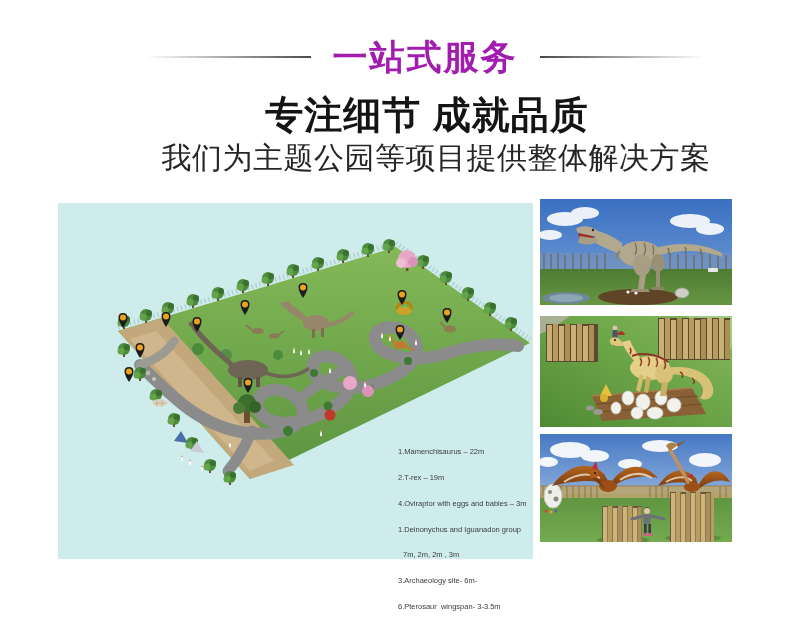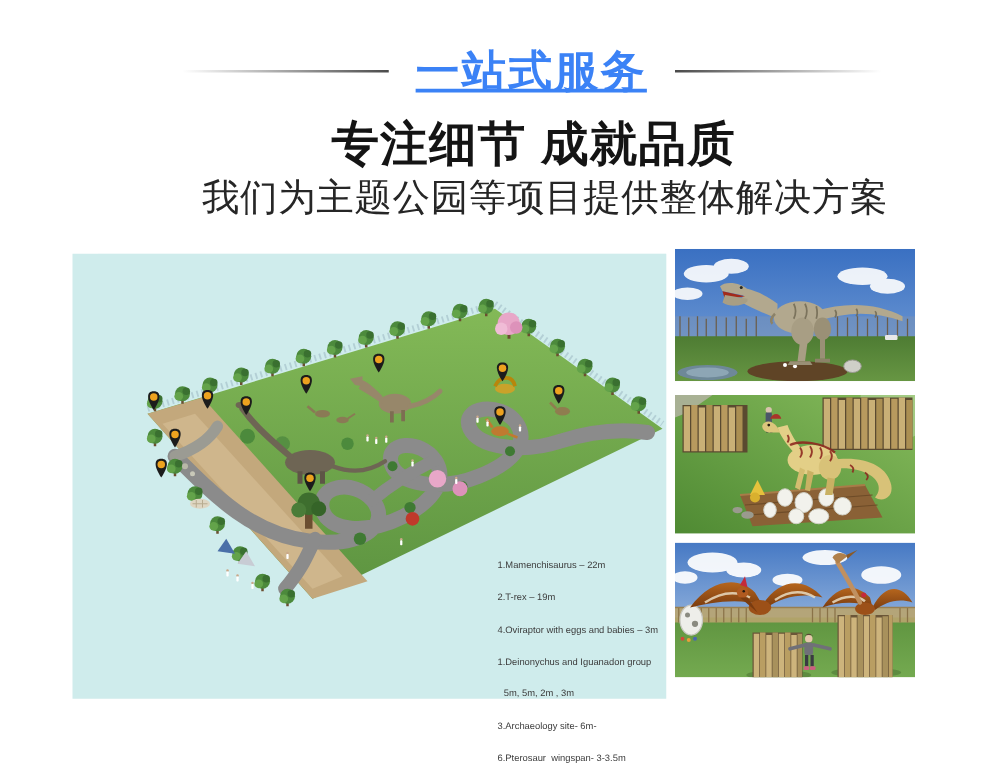--- a/index.html
+++ b/index.html
@@ -9,21 +9,21 @@
   }
   
   .banner-row{
     position:absolute;top:37px;left:80px;width:690px;height:40px;
     display:flex;align-items:center;justify-content:center;gap:22px;
   }
   .banner-line{width:165px;height:2px;flex:0 0 auto;}
   .banner-line.left{background:linear-gradient(to left,#4a4a4a,rgba(74,74,74,0));}
   .banner-line.right{background:linear-gradient(to right,#4a4a4a,rgba(74,74,74,0));}
   .banner-title{
-    font-size:35px;color:#3b82f6;font-weight:600;letter-spacing:2px;white-space:nowrap;text-decoration:underline;
+    font-size:35px;color:#a21caf;font-weight:600;letter-spacing:2px;white-space:nowrap;
   }
   .headline{
     position:absolute;top:90px;left:0;width:854px;text-align:center;
     font-size:38px;font-weight:700;color:#141414;letter-spacing:1px;white-space:nowrap;
   }
   .subtitle{
     position:absolute;top:138px;left:0;width:872px;text-align:center;
     font-size:30px;font-weight:400;color:#262626;letter-spacing:.5px;white-space:nowrap;
   }
   
@@ -238,21 +238,21 @@
       <use href="#pin" x="51" y="179"></use>
       <use href="#pin" x="170" y="190"></use>
     </g>
   </svg>
 
   <div class="legend">
     <div>1.Mamenchisaurus – 22m</div>
     <div>2.T-rex – 19m</div>
     <div>4.Oviraptor with eggs and babies – 3m</div>
     <div>1.Deinonychus and Iguanadon group</div>
-    <div class="indent">5m, 5m, 2m , 3m</div>
+    <div class="indent">7m, 2m, 2m , 3m</div>
     <div>3.Archaeology site- 6m-</div>
     <div>6.Pterosaur  wingspan- 3-3.5m</div>
     
     
     
     
     
   </div>
 </div>
 

